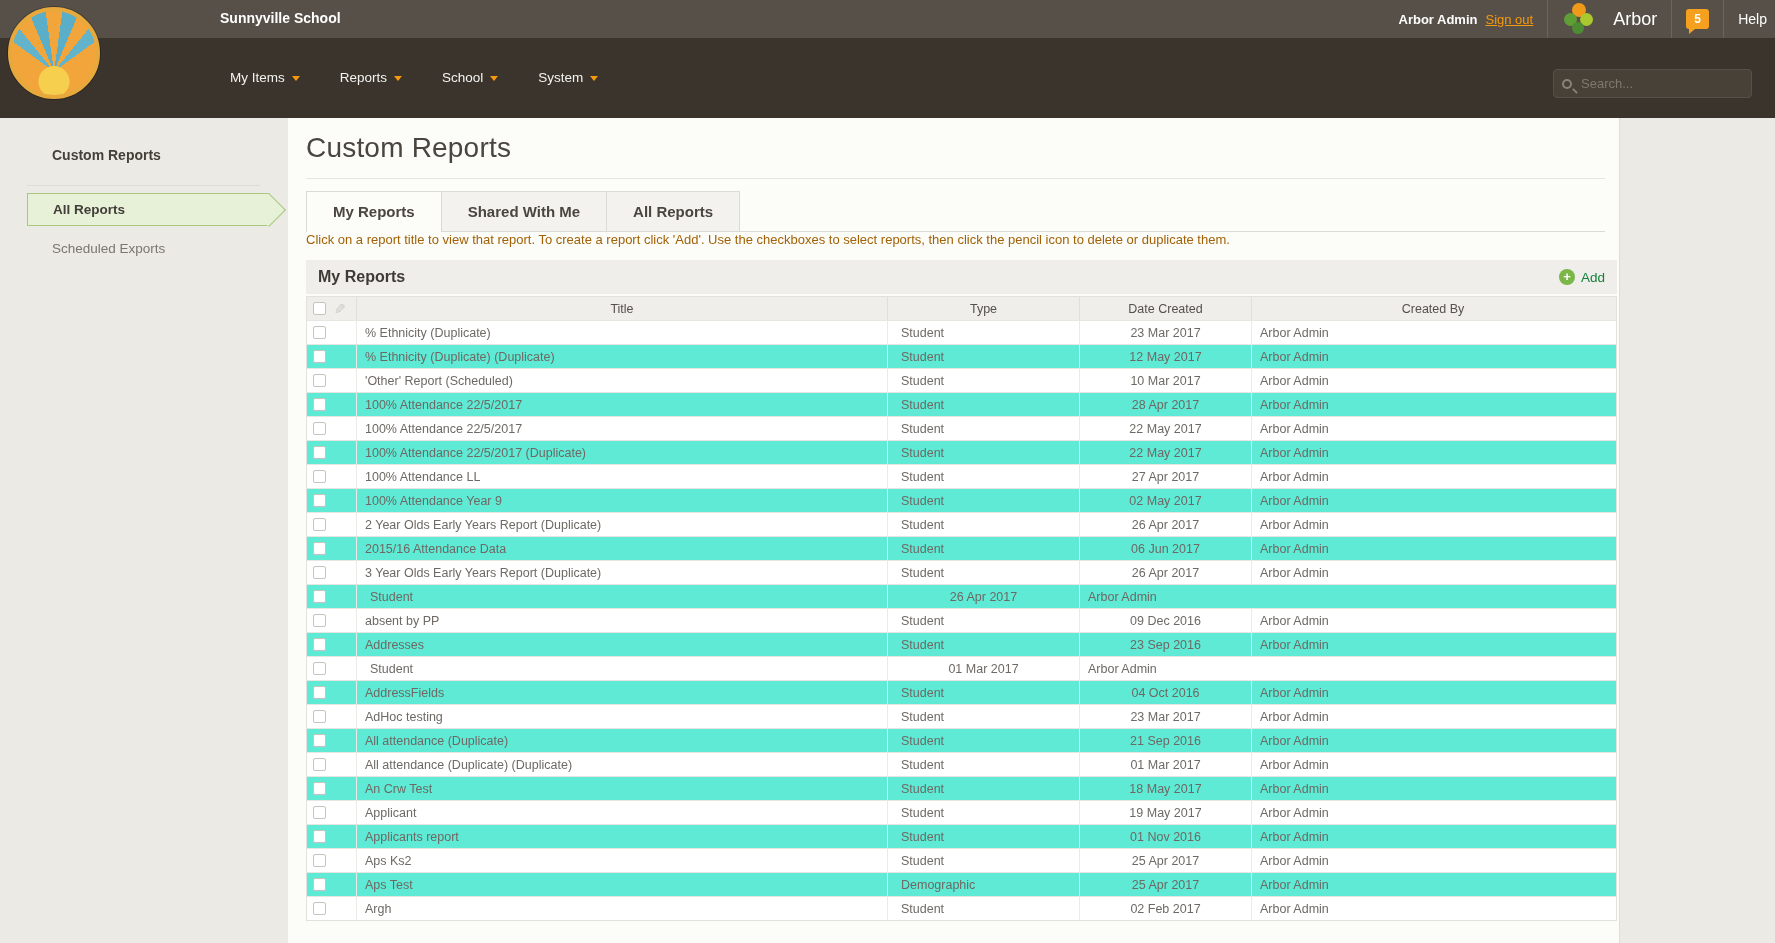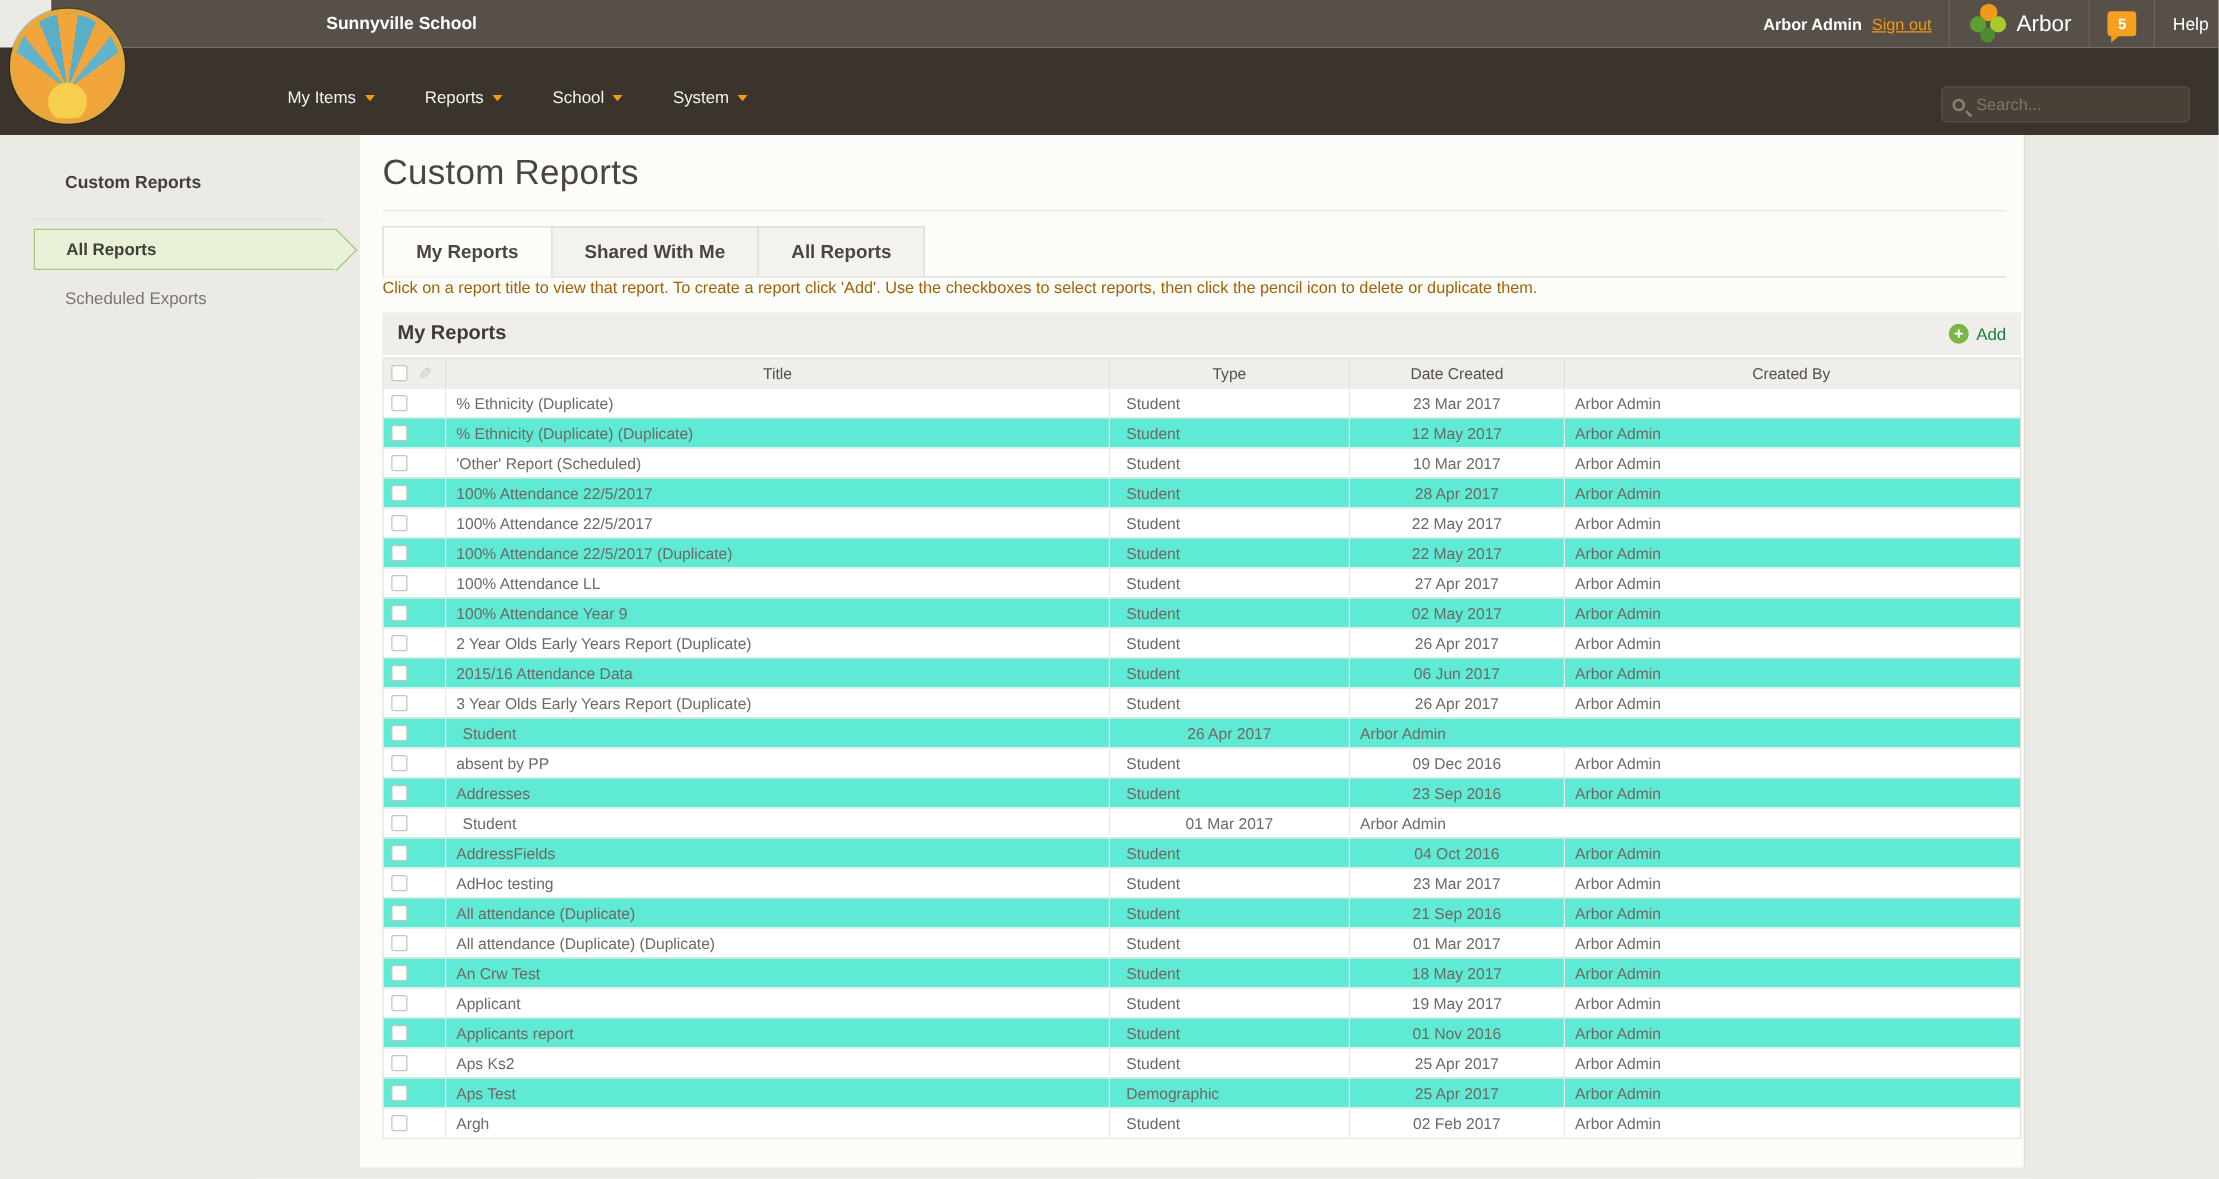--- a/index.html
+++ b/index.html
@@ -1,39 +1,39 @@
 <!DOCTYPE html>
 <html><head>
 <meta charset="utf-8">
 <style>
   * { margin:0; padding:0; box-sizing:border-box; }
   html,body { width:1775px; height:943px; overflow:hidden; }
   body { font-family:"Liberation Sans", sans-serif; background:#ebeae5; color:#55504b; }
 
   
-  .strip-top { position:relative; height:38px; background:#575049; z-index:5;margin-left:41px; }
-  .strip-nav { position:relative; height:70px; background:#3a342d; z-index:4; }
+  .strip-top { position:relative; height:38px; background:#575049; z-index:5; }
+  .strip-nav { position:relative; height:80px; background:#3a342d; z-index:4; }
 
   .school-logo { position:absolute; left:8px; top:7px; width:92px; height:92px; border-radius:50%;
     border:4px solid #e8a93c; z-index:10;
     background:
       radial-gradient(circle at 50% 84%, #f7cf4e 0 15px, rgba(0,0,0,0) 16px),
       conic-gradient(from 290deg at 50% 72%,
         #f2a53b 0deg 16deg, #63b3ca 16deg 31deg, #f2a53b 31deg 47deg, #5aaec7 47deg 62deg,
         #f2a53b 62deg 78deg, #5aaec7 78deg 93deg, #f2a53b 93deg 109deg, #63b3ca 109deg 124deg,
         #f2a53b 124deg 360deg);
     box-shadow:0 0 0 1px rgba(0,0,0,.25);
   }
   .school-name { position:absolute; left:220px; top:10px; color:#fff; font-weight:bold; font-size:14px; }
 
   .top-right { position:absolute; right:8px; top:0; height:38px; display:flex; align-items:center; }
   .top-right .vdiv { width:1px; height:38px; background:#6b655c; margin:0 14px; }
   .user-name { color:#fdfdfd; font-size:13px; font-weight:bold; margin-right:8px; }
   .sign-out { color:#f5980c; font-size:13px; text-decoration:underline; cursor:pointer; }
-  .brand { display:flex; align-items:center; }
+  .brand { display:flex; align-items:center;gap:12px; }
   .brand-mark { position:relative; width:32px; height:32px; margin-right:7px; }
   .brand-mark i { position:absolute; border-radius:50%; }
   .bm-top   { width:14px; height:14px; left:10px; top:0;  background:#f09a1a; }
   .bm-left  { width:13px; height:13px; left:2px;  top:10px; background:#5f9e35; }
   .bm-right { width:13px; height:13px; left:18px; top:10px; background:#a9c92f; }
   .bm-bot   { width:12px; height:12px; left:10px; top:19px; background:#4e8c33; }
   .brand-name { color:#fff; font-size:18px; }
   .notif-badge { position:relative; width:23px; height:20px; background:#f5a01e; border-radius:3px;
     color:#fff; font-size:12px; font-weight:bold; text-align:center; line-height:20px; cursor:pointer; }
   .notif-badge::after { content:''; position:absolute; left:3px; bottom:-5px;

